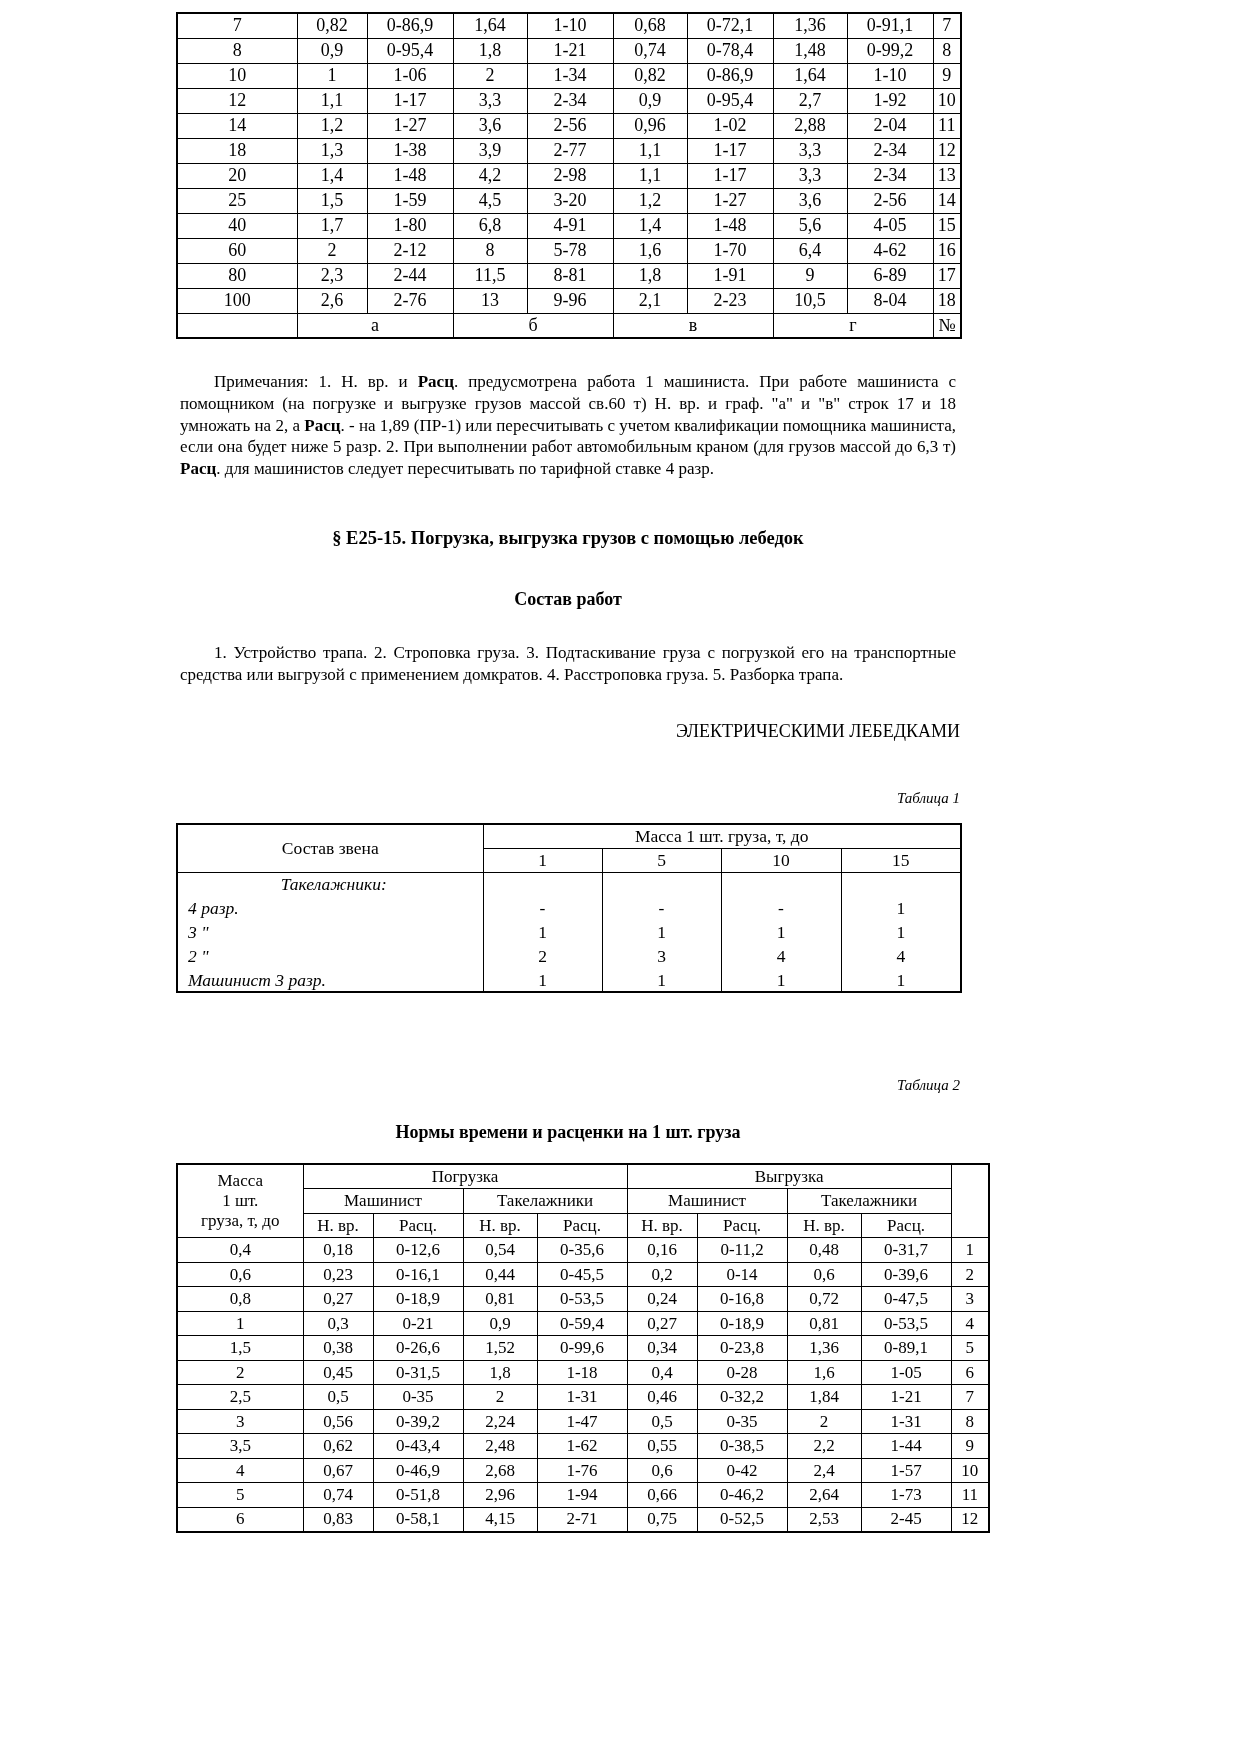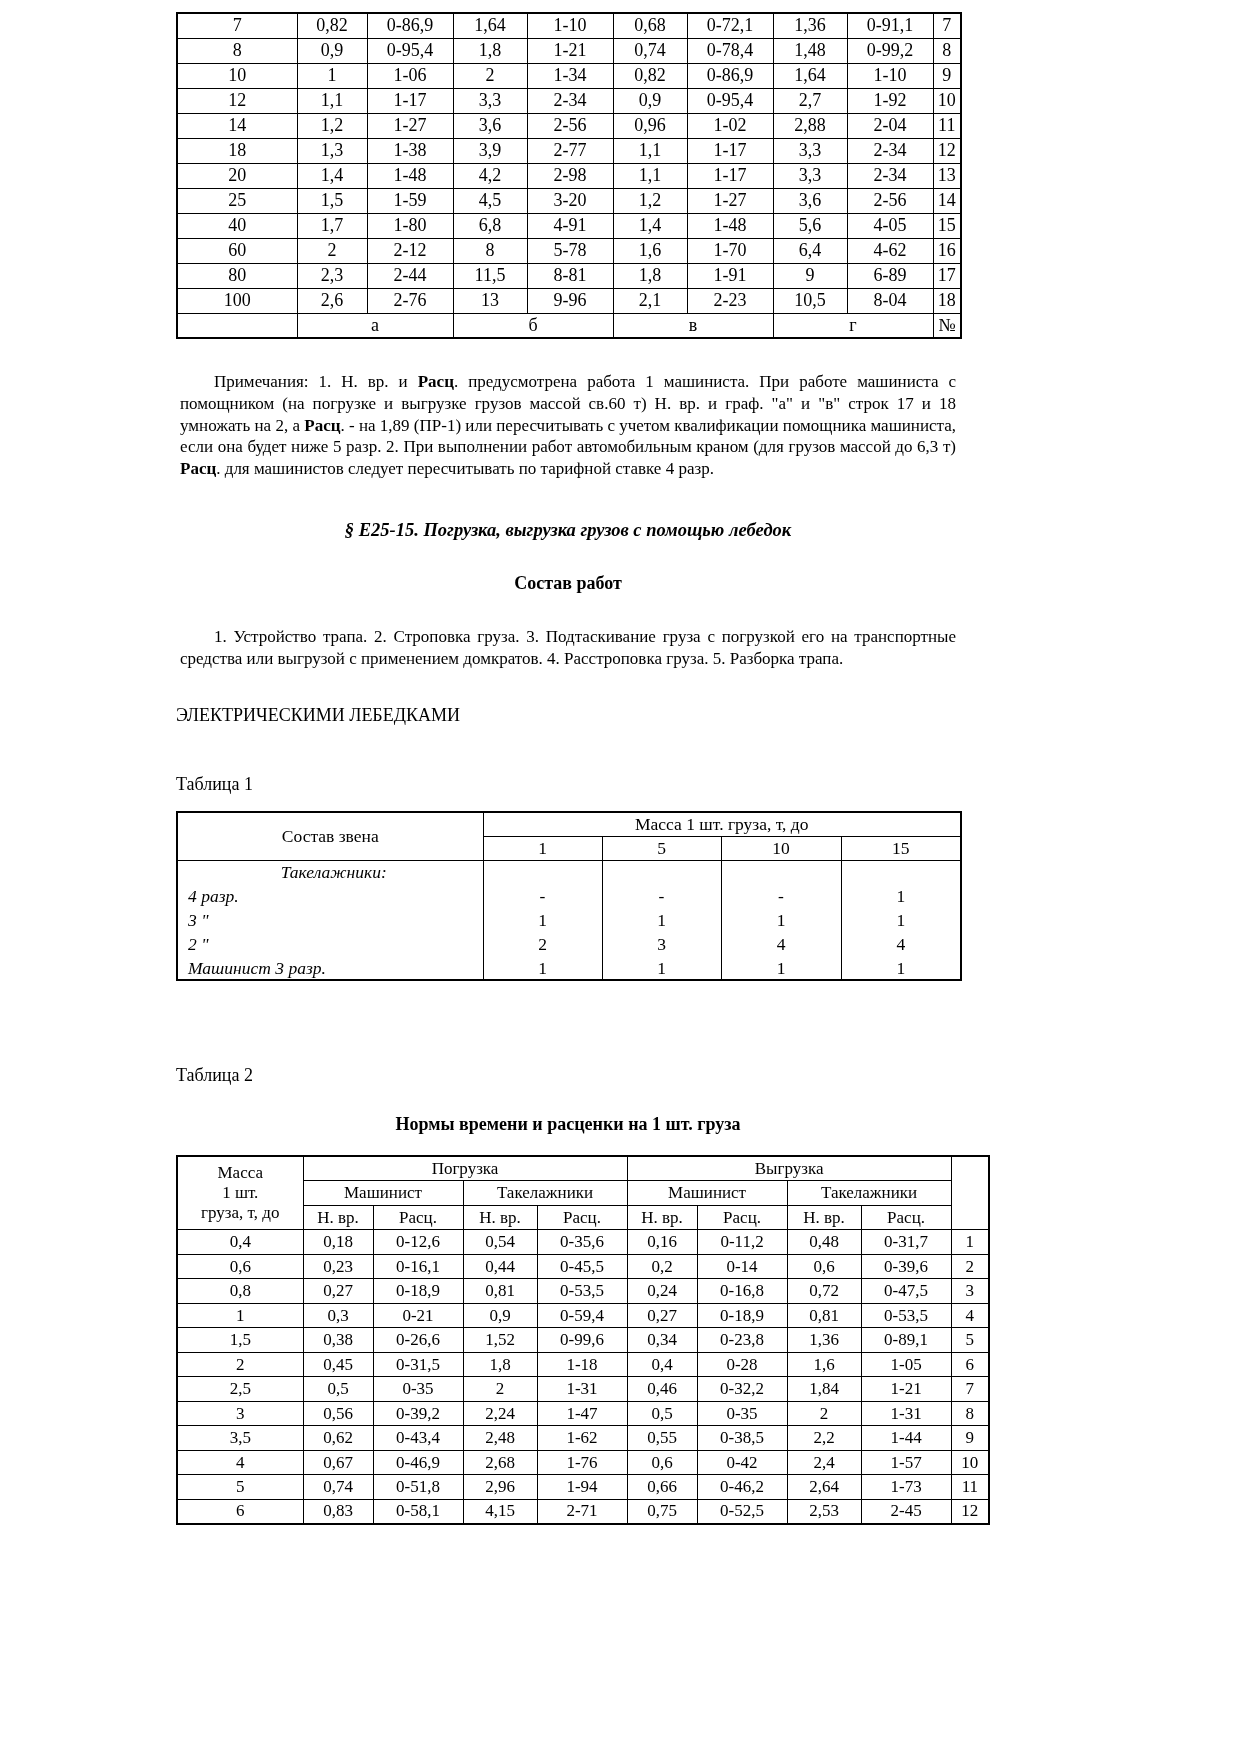--- a/index.html
+++ b/index.html
@@ -55,35 +55,36 @@
     text-align: justify;
     margin: 4px;
     text-indent: 34px;
     hyphens: none;
   }
 
   h2.section {
     font-size: 18.5px;
     font-weight: bold;
     text-align: center;
-    margin: 4px;
-    font-style: italic;
+    margin: 12px;
   }
   h3.sub {
     font-size: 18px;
     font-weight: bold;
     text-align: center;
     margin: 0;
   }
   .center-plain {
     font-size: 18px;
-    text-align: left;
+    text-align: right;
   }
   .right-label {
-    font-size: 18px;
+    font-size: 15px;
+    text-align: right;
+    font-style: italic;
   }
   .spacer-12 { height: 12px; }
   .spacer-16 { height: 16px; }
   .spacer-20 { height: 20px; }
   .spacer-24 { height: 24px; }
   .spacer-28 { height: 28px; }
   .spacer-32 { height: 32px; }
   .spacer-48 { height: 48px; }
   .spacer-60 { height: 60px; }
 

